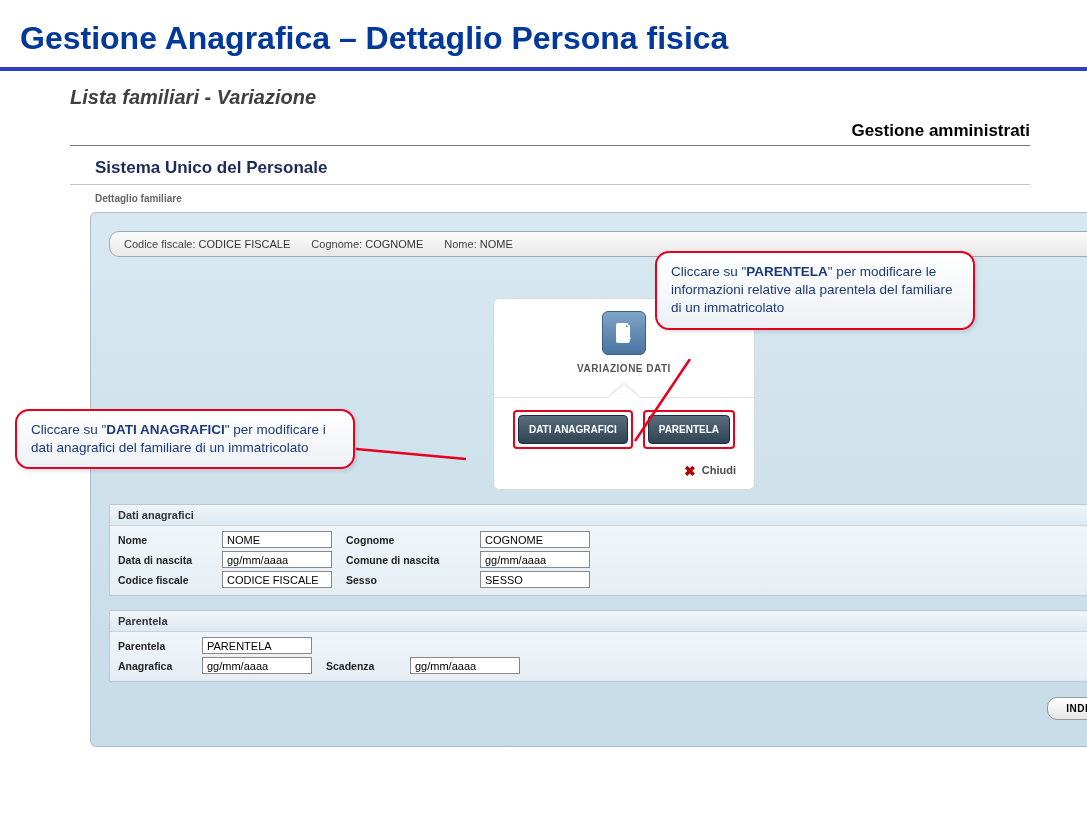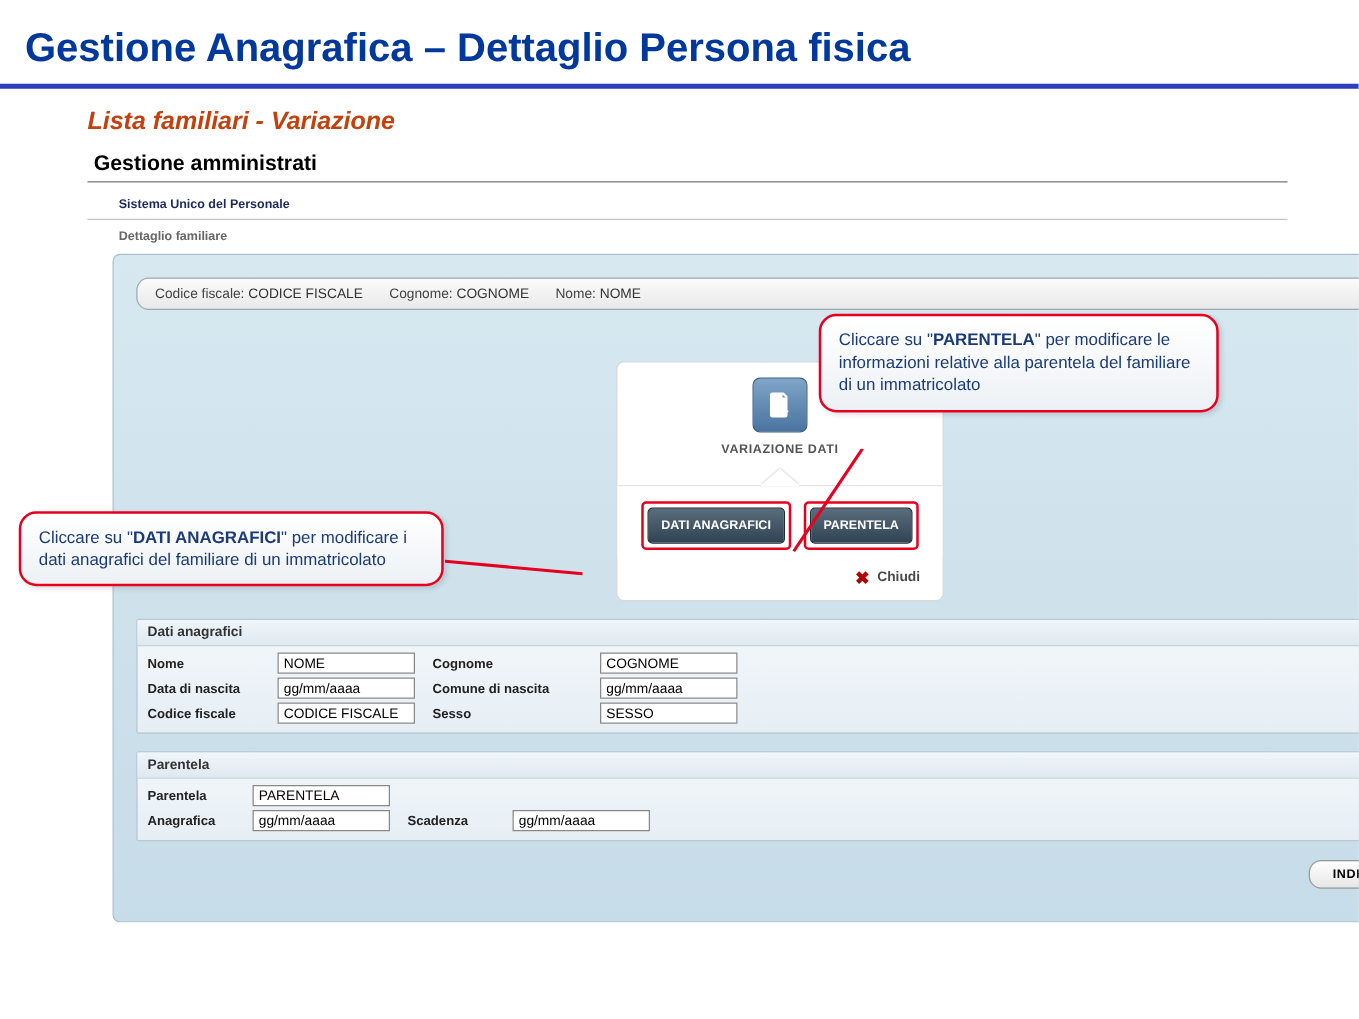--- a/index.html
+++ b/index.html
@@ -14,42 +14,43 @@
     color: #00389b;
     font-size: 32px;
     font-weight: bold;
     padding: 20px 0 10px 20px;
   }
   .title-underline {
     border-bottom: 4px solid #2b3fbf;
     margin: 0 0 15px 0;
   }
   .sub-title {
-    color: #c2410c;
+    color: #404040;
     font-style: italic;
     font-weight: bold;
     font-size: 20px;
     padding-left: 70px;
   }
   .app-wrapper {
     position: relative;
     margin: 10px 0 0 70px;
     width: 960px;
   }
   .app-heading {
     font-weight: bold;
     font-size: 17px;
     color: #000;
     padding: 2px 0 4px 5px;
     border-bottom: 1px solid #787878;
     margin-bottom: 8px;
+    text-align: right;
   }
   .app-sub {
     font-weight: bold;
-    font-size: 10px;
+    font-size: 17px;
     color: #1b2a5a;
     padding: 4px 10px 6px 25px;
     border-bottom: 1px solid #c5c5c5;
   }
   .breadcrumb {
     font-size: 10px;
     color: #666;
     font-weight: bold;
     padding: 8px 0 8px 25px;
   }

